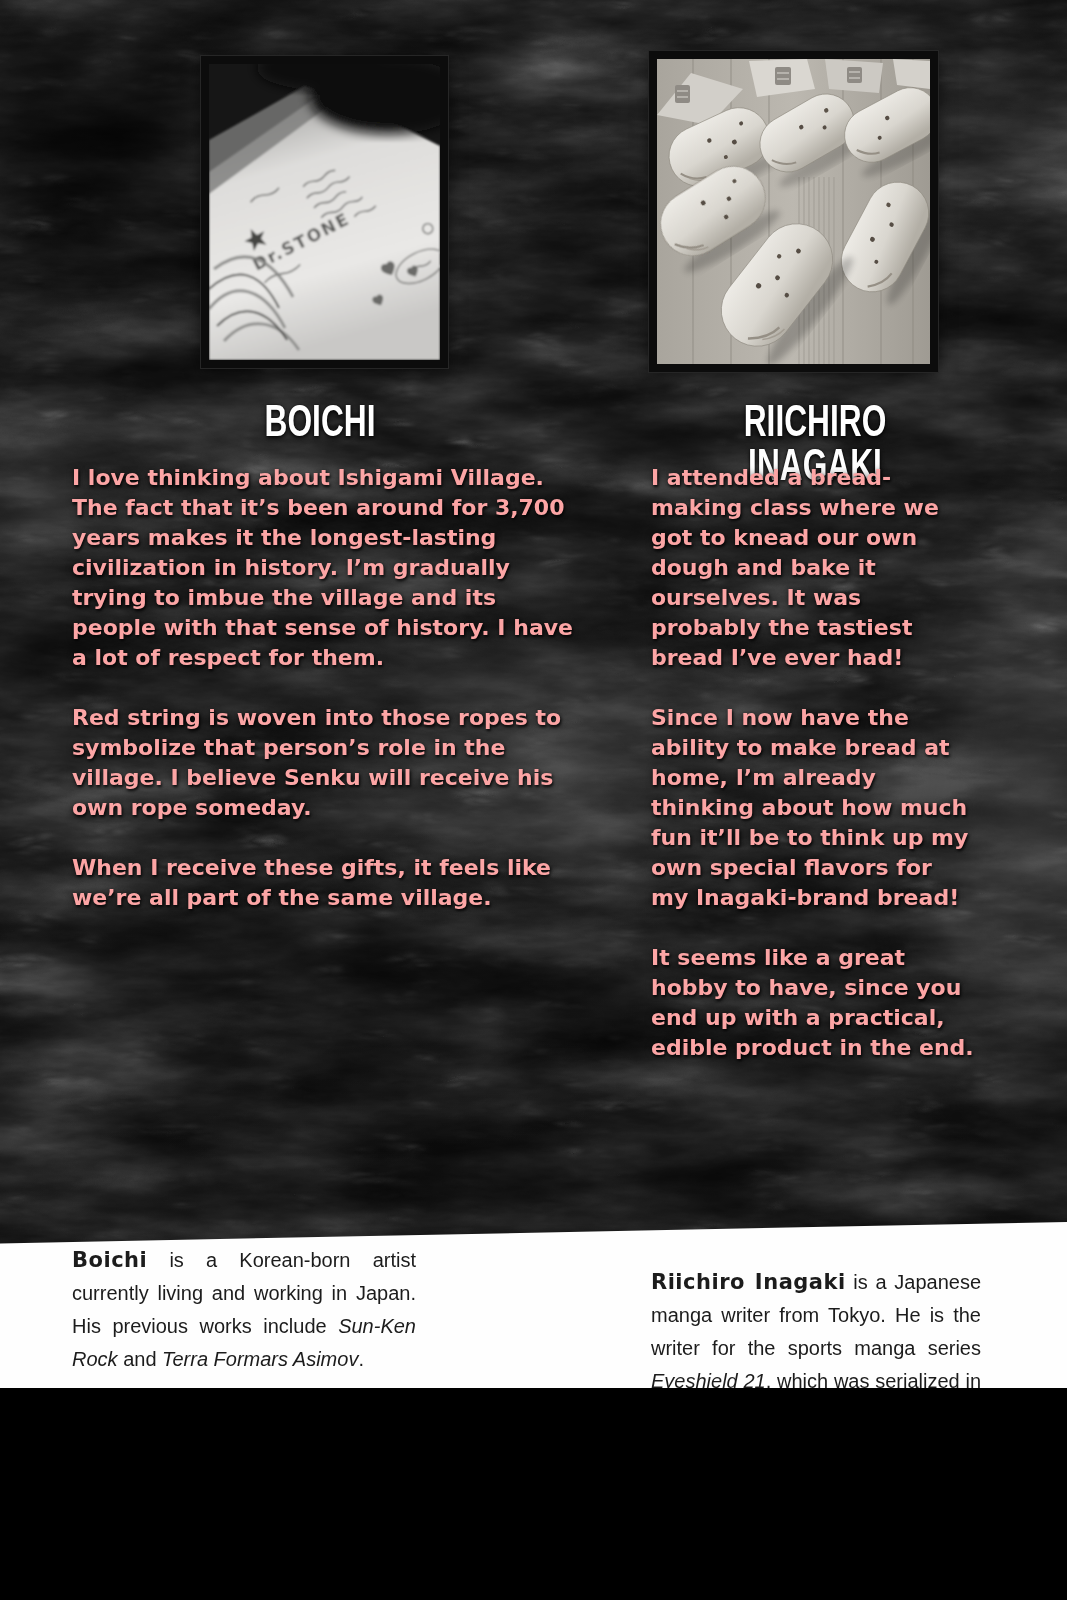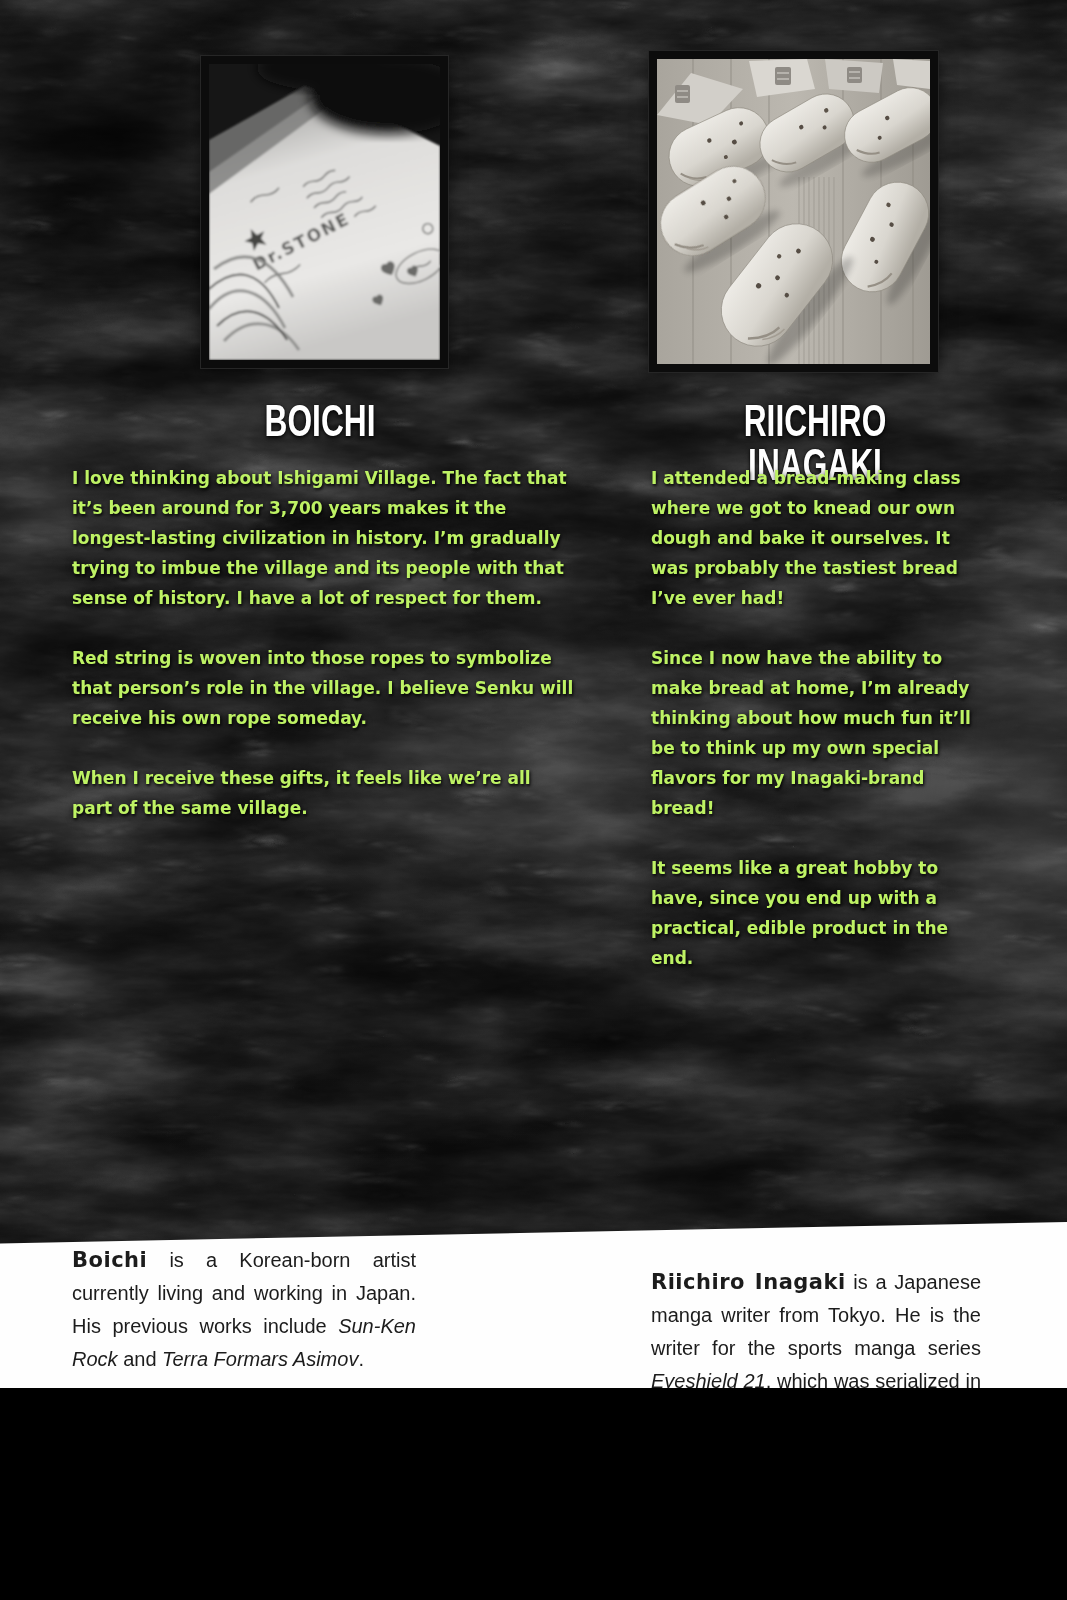--- a/index.html
+++ b/index.html
@@ -15,21 +15,21 @@
       radial-gradient(ellipse 420px 200px at 860px 120px, rgba(255,255,255,0.09), transparent 70%),
       radial-gradient(ellipse 600px 280px at 140px 140px, rgba(0,0,0,0.55), transparent 75%),
       radial-gradient(ellipse 520px 240px at 330px 1000px, rgba(0,0,0,0.35), transparent 75%),
       radial-gradient(ellipse 700px 200px at 530px 1180px, rgba(0,0,0,0.35), transparent 75%);}
   .photo{position:absolute;margin:0;z-index:2;border:8px solid #0c0c0c;box-shadow:0 0 0 1px #262626, 0 4px 14px rgba(0,0,0,0.6);background:#161616;}
   .photo-left{left:201px;top:56px;width:231px;height:296px;}
   .photo-right{left:649px;top:51px;width:273px;height:305px;}
   .col-heading{position:absolute;z-index:2;margin:0;text-align:center;font-family:"Liberation Sans",sans-serif;font-weight:800;font-size:44px;line-height:1;color:#fff;letter-spacing:0px;transform:scaleX(0.72);text-shadow:0 2px 5px rgba(0,0,0,0.9),0 0 2px rgba(0,0,0,0.8);}
   .heading-left{left:70px;top:399px;width:500px;}
   .heading-right{left:650px;top:399px;width:330px;}
-  .col-text{position:absolute;top:463px;z-index:2;color:#bef264;font-family:"DejaVu Sans",sans-serif;font-weight:700;font-size:17px;line-height:30px;text-shadow:1px 2px 3px rgba(0,0,0,0.9),0 0 6px rgba(0,0,0,0.5);}
+  .col-text{position:absolute;top:463px;z-index:2;color:#fca5a5;font-family:"DejaVu Sans",sans-serif;font-weight:700;font-size:22px;line-height:30px;text-shadow:1px 2px 3px rgba(0,0,0,0.9),0 0 6px rgba(0,0,0,0.5);}
   .col-text p{margin:0 0 30px 0;}
   .col-left{left:72px;width:502px;}
   .col-right{left:651px;width:325px;}
   .band{position:absolute;left:-30px;top:1244px;width:1130px;height:221px;background:#fefefe;transform:rotate(-1.15deg);transform-origin:left top;z-index:3;box-shadow:0 2px 8px rgba(0,0,0,0.4);}
   .bio{position:absolute;z-index:4;color:#1c1c1c;font-family:"Liberation Sans",sans-serif;font-size:20px;line-height:33px;text-align:justify;}
   .bio-left{left:72px;top:1244px;width:344px;}
   .bio-right{left:651px;top:1266px;width:330px;}
   .seg-name{font-family:"DejaVu Sans",sans-serif;font-weight:800;font-size:21px;letter-spacing:0.5px;}
   .seg-italic{font-style:italic;}
   .seg-normal{font-style:normal;}

